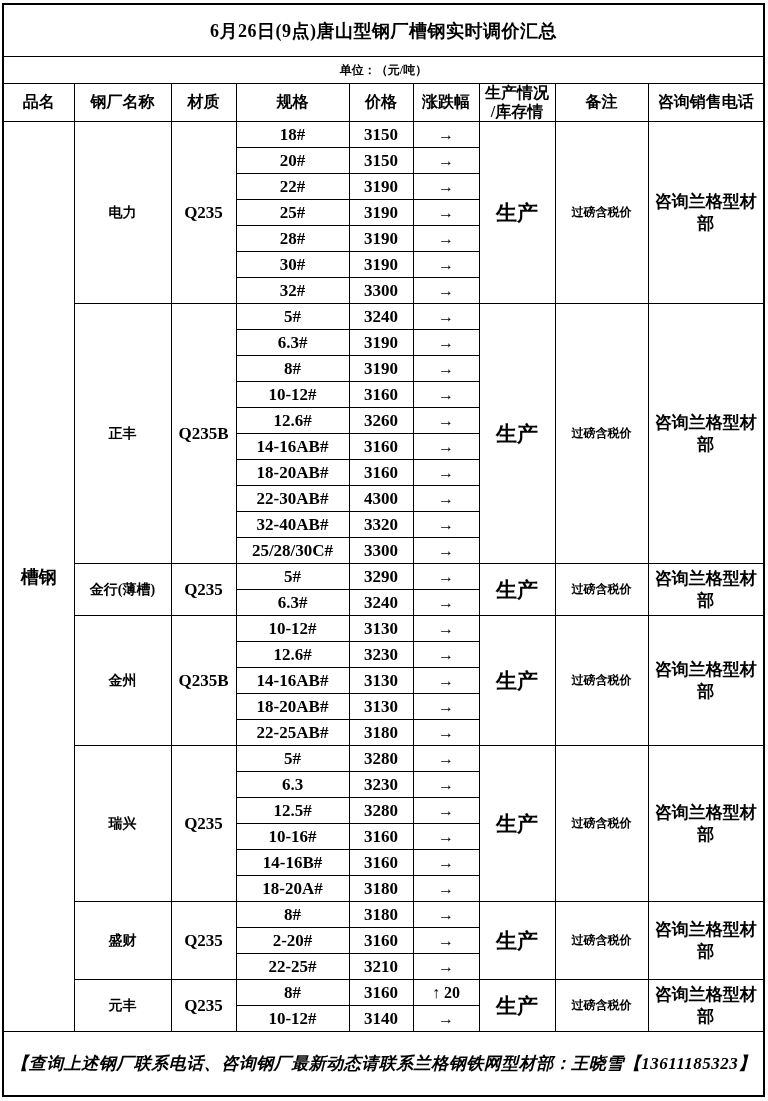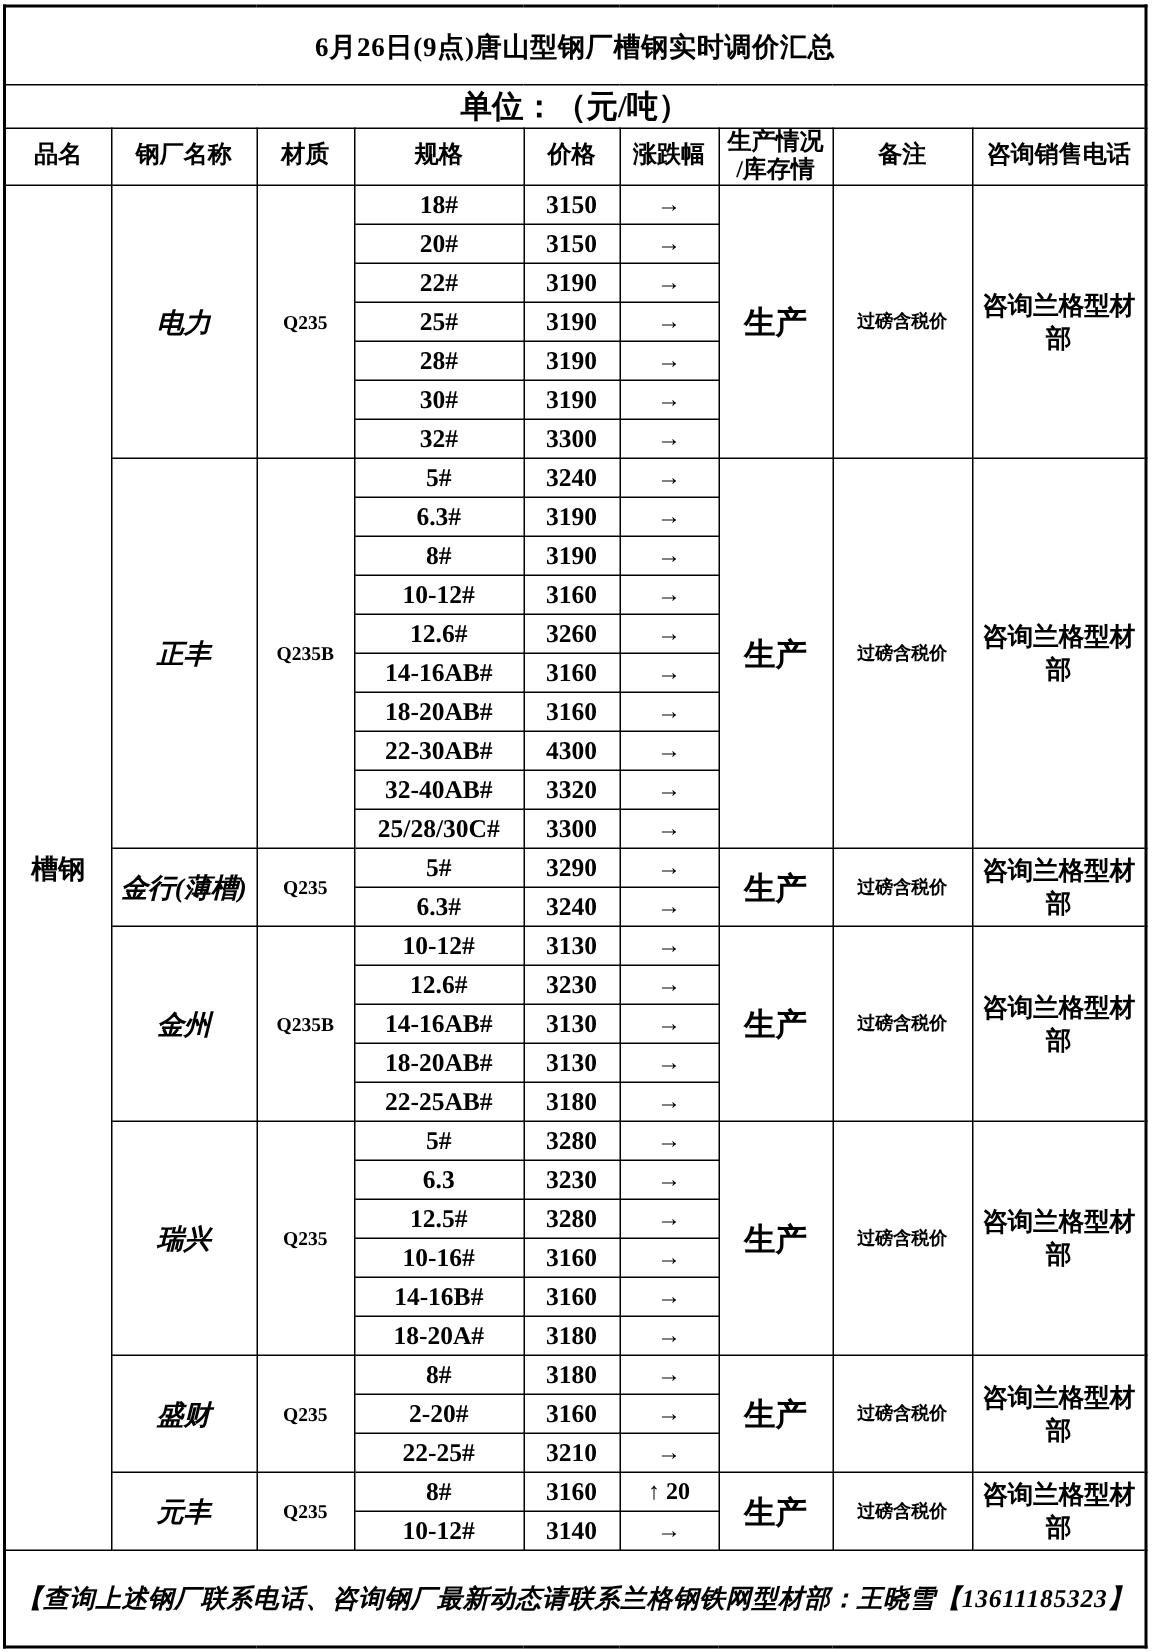--- a/index.html
+++ b/index.html
@@ -32,42 +32,41 @@
     color: #000000;
     font-weight: bold;
   }
   tr.title-row td {
     height: 51px;
     font-size: 18px;
     letter-spacing: 0.5px;
   }
   tr.unit-row td {
     height: 26px;
-    font-size: 21px;
+    font-size: 12px;
   }
   tr.header-row th {
     height: 37px;
     font-size: 16px;
     line-height: 1.15;
     white-space: pre-line;
     padding: 0;
   }
   tbody.data-rows tr {
     height: 26px;
   }
   td.product {
     font-size: 18px;
   }
   td.mill {
-    font-size: 18px;
+    font-size: 14px;
     white-space: nowrap;
-    font-style: italic;
   }
   td.mat {
-    font-size: 13px;
+    font-size: 17px;
   }
   td.spec, td.price {
     font-size: 17px;
   }
   td.chg {
     font-size: 16px;
   }
   td.prod {
     font-size: 21px;
   }

